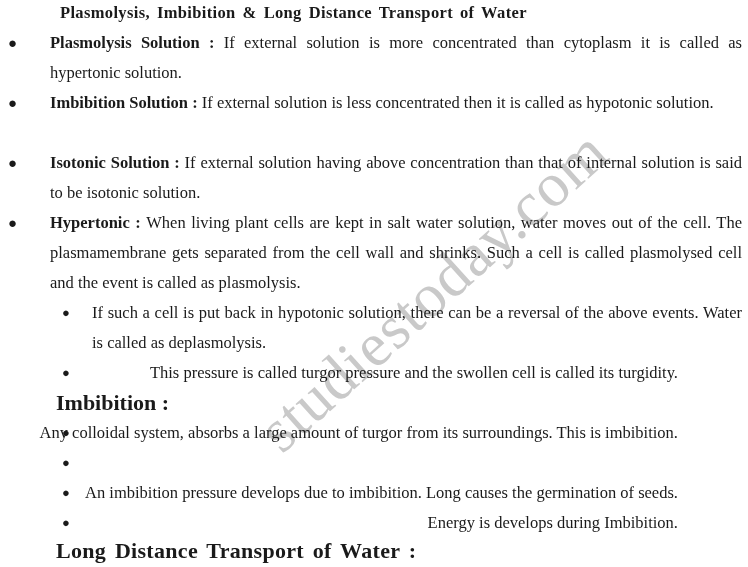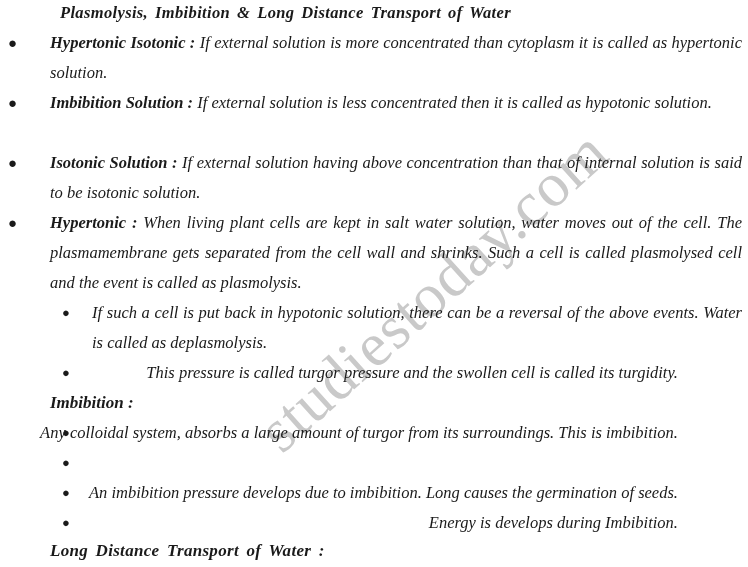--- a/index.html
+++ b/index.html
@@ -40,21 +40,20 @@
     font-weight: 400;
   }
 
   
   #page {
     position: absolute;
     left: 0; top: 0;
     width: 748px;
     height: 567px;
     z-index: 10;
-    font-style: italic;
   }
 
   .doc-title {
     position: absolute;
     left: 60px;
     top: 2px;
     font-weight: bold;
     font-size: 16.5px;
     line-height: 22px;
     letter-spacing: 0.35px;
@@ -107,23 +106,23 @@
     margin-left: 92px;
     width: 650px;
     text-align: justify;
     text-justify: inter-word;
   }
   .lvl2.nojust .body { text-align: right; margin-left: 28px; }
 
   
   .subhead {
     position: absolute;
-    left: 50px;
+    left: 56px;
     font-weight: bold;
-    font-size: 17px;
+    font-size: 22px;
     line-height: 30px;
     white-space: nowrap;
   }
   .subhead.spaced { letter-spacing: 0.3px; word-spacing: 3px; }
 
   .lead { font-weight: bold; }
   .bullet { user-select: none; }
 </style>
 </head>
 <body>
@@ -131,21 +130,21 @@
 <div id="watermark-layer">
   <div id="watermark-text">studiestoday.com</div>
 </div>
 
 <div id="page">
 
   <div class="doc-title">Plasmolysis, Imbibition &amp; Long Distance Transport of Water</div>
 
   <div class="blk lvl1" style="top:28px;">
     <span class="bullet">●</span>
-    <div class="body"><span class="lead">Hypertonic Isotonic : </span><span>If external solution is more concentrated than cytoplasm it is called as hypertonic solution.</span></div>
+    <div class="body"><span class="lead">Plasmolysis Solution : </span><span>If external solution is more concentrated than cytoplasm it is called as hypertonic solution.</span></div>
   </div>
 
   <div class="blk lvl1" style="top:88px;">
     <span class="bullet">●</span>
     <div class="body"><span class="lead">Imbibition Solution : </span><span>If external solution is less concentrated then it is called as hypotonic solution.</span></div>
   </div>
 
   <div class="blk lvl1" style="top:148px;">
     <span class="bullet">●</span>
     <div class="body"><span class="lead">Isotonic Solution : </span><span>If external solution having above concentration than that of internal solution is said to be isotonic solution.</span></div>

